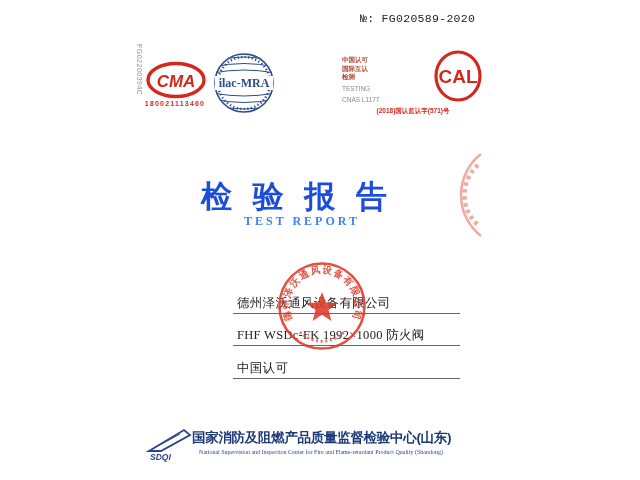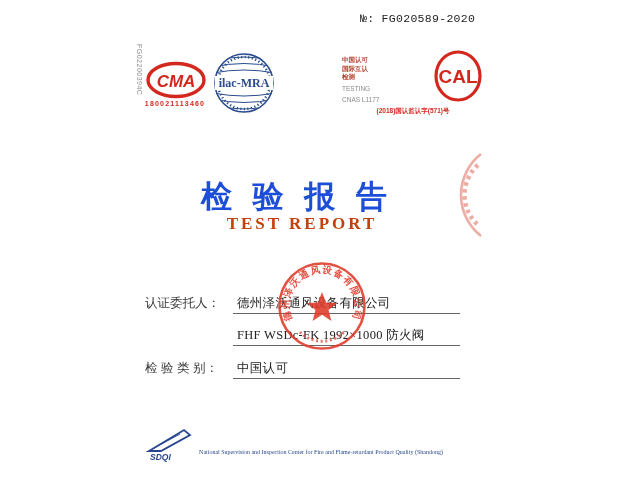--- a/index.html
+++ b/index.html
@@ -28,21 +28,21 @@
   .cnas-text .zh { color: #b3452f; font-weight: bold; }
   .cnas-text .en { color: #8a8a8a; margin-top: 3px; }
   .cal-wrap { left: 389px; top: 49px; margin-left: 44px; }
   .cal-no { left: 367px; top: 107px; width: 92px; text-align: center; font-size: 6.5px; color: #d2281e; font-weight: bold; white-space: nowrap; }
 
   
   .title-zh { left: 0; top: 176px; width: 594px; text-align: center;
     font-size: 31px; font-weight: bold; color: #1d4ed8; letter-spacing: 6px;
     font-family: "Liberation Sans", sans-serif; }
   .title-en { left: 0; top: 214px; width: 604px; text-align: center;
-    font-size: 17px; font-weight: bold; color: #c2410c; letter-spacing: 3px;
+    font-size: 12px; font-weight: bold; color: #3b82f6; letter-spacing: 3px;
     font-family: "Liberation Serif", serif; }
 
   
   .field { left: 145px; width: 315px; height: 17px; font-size: 12.5px; color: #333; white-space: nowrap; }
   .f1 { top: 295px; } .f2 { top: 327px; } .f3 { top: 360px; }
   .field .lbl { display: inline-block; color: #3a3a3a; }
   .field .val-line { position: absolute; left: 88px; right: 0; bottom: -2px; border-bottom: 1px solid #666; height: 17px; }
   .field .val { position: absolute; left: 92px; bottom: 0; font-family: "Liberation Serif", serif; color: #222; letter-spacing: .3px; }
 
   
@@ -117,30 +117,28 @@
   <div class="abs title-en">TEST REPORT</div>
 
   <div class="abs partial-seal">
     <svg width="34" height="88" viewBox="0 0 34 88">
       <path d="M33,3 A52,52 0 0 0 33,85" fill="none" stroke="#e06a5a" stroke-width="2.6"></path>
       <path d="M30,14 A40,40 0 0 0 30,74" fill="none" stroke="#e06a5a" stroke-width="4.5" stroke-dasharray="3.5,3.5"></path>
     </svg>
   </div>
 
   <div class="abs field f1">
-    <span class="lbl">认证委托人：</span>
     <span class="val-line"></span>
     <span class="val">德州泽沃通风设备有限公司</span>
   </div>
   <div class="abs field f2">
     <span class="val-line"></span>
     <span class="val">FHF WSDc-FK 1992×1000 防火阀</span>
   </div>
   <div class="abs field f3">
-    <span class="lbl">检 验 类 别：</span>
     <span class="val-line"></span>
     <span class="val">中国认可</span>
   </div>
 
   <div class="abs seal">
     <svg width="92" height="92" viewBox="0 0 92 92">
       <circle cx="46" cy="46" r="42.5" fill="none" stroke="#e03a2a" stroke-width="2.6"></circle>
       <defs>
         <path id="sealArc" d="M 15,57.3 A 33,33 0 1 1 77,57.3" fill="none"></path>
       </defs>
@@ -152,15 +150,16 @@
     </svg>
   </div>
 
   <div class="abs footer-logo">
     <svg width="46" height="36" viewBox="0 0 46 36">
       <path d="M3,24 L38,3 L44,8 L15,24 Z" fill="#fff" stroke="#2a4590" stroke-width="1.8"></path>
       <path d="M8,21 L34,7" stroke="#2a4590" stroke-width="1"></path>
       <text x="4" y="33" font-size="8.5" font-weight="bold" font-style="italic" fill="#2a4590">SDQI</text>
     </svg>
   </div>
+  <div class="abs footer-zh">国家消防及阻燃产品质量监督检验中心(山东)</div>
   <div class="abs footer-en">National Supervision and Inspection Center for Fire and Flame-retardant Product Quality (Shandong)</div>
 
 </div>
 
 </body></html>

